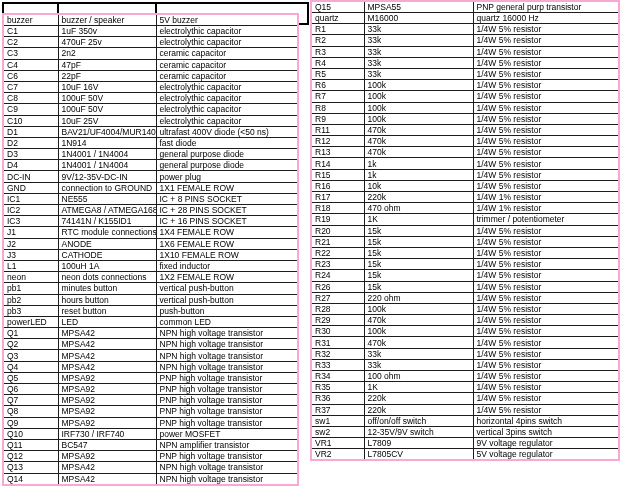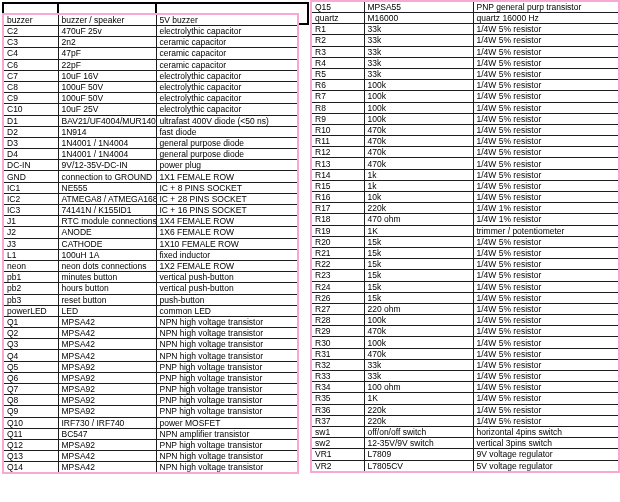--- a/index.html
+++ b/index.html
@@ -80,20 +80,25 @@
         <col style="width:98px">
         <col style="width:142px">
       </colgroup>
     <tbody>
         <tr>
           <td>buzzer</td>
           <td>buzzer / speaker</td>
           <td>5V buzzer</td>
         </tr>
         <tr>
+          <td>C1</td>
+          <td>1uF 350v</td>
+          <td>electrolythic capacitor</td>
+        </tr>
+        <tr>
           <td>C2</td>
           <td>470uF 25v</td>
           <td>electrolythic capacitor</td>
         </tr>
         <tr>
           <td>C3</td>
           <td>2n2</td>
           <td>ceramic capacitor</td>
         </tr>
         <tr>
@@ -345,25 +350,20 @@
           <td>R8</td>
           <td>100k</td>
           <td>1/4W 5% resistor</td>
         </tr>
         <tr>
           <td>R9</td>
           <td>100k</td>
           <td>1/4W 5% resistor</td>
         </tr>
         <tr>
-          <td>R10</td>
-          <td>470k</td>
-          <td>1/4W 5% resistor</td>
-        </tr>
-        <tr>
           <td>R11</td>
           <td>470k</td>
           <td>1/4W 5% resistor</td>
         </tr>
         <tr>
           <td>R12</td>
           <td>470k</td>
           <td>1/4W 5% resistor</td>
         </tr>
         <tr>

